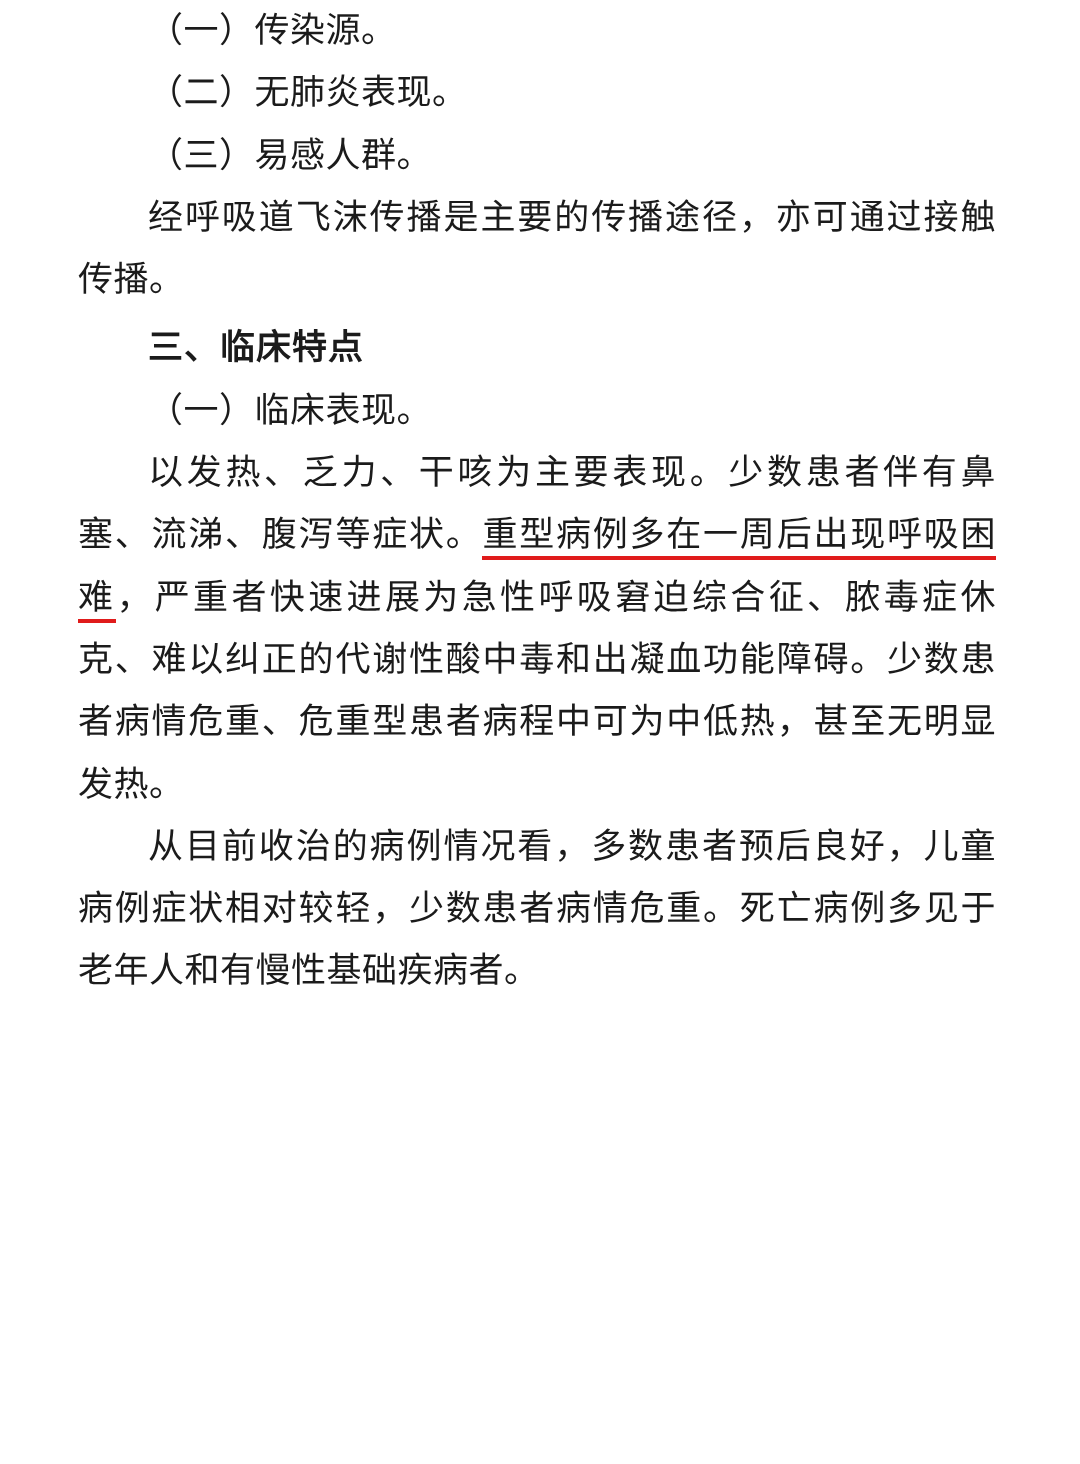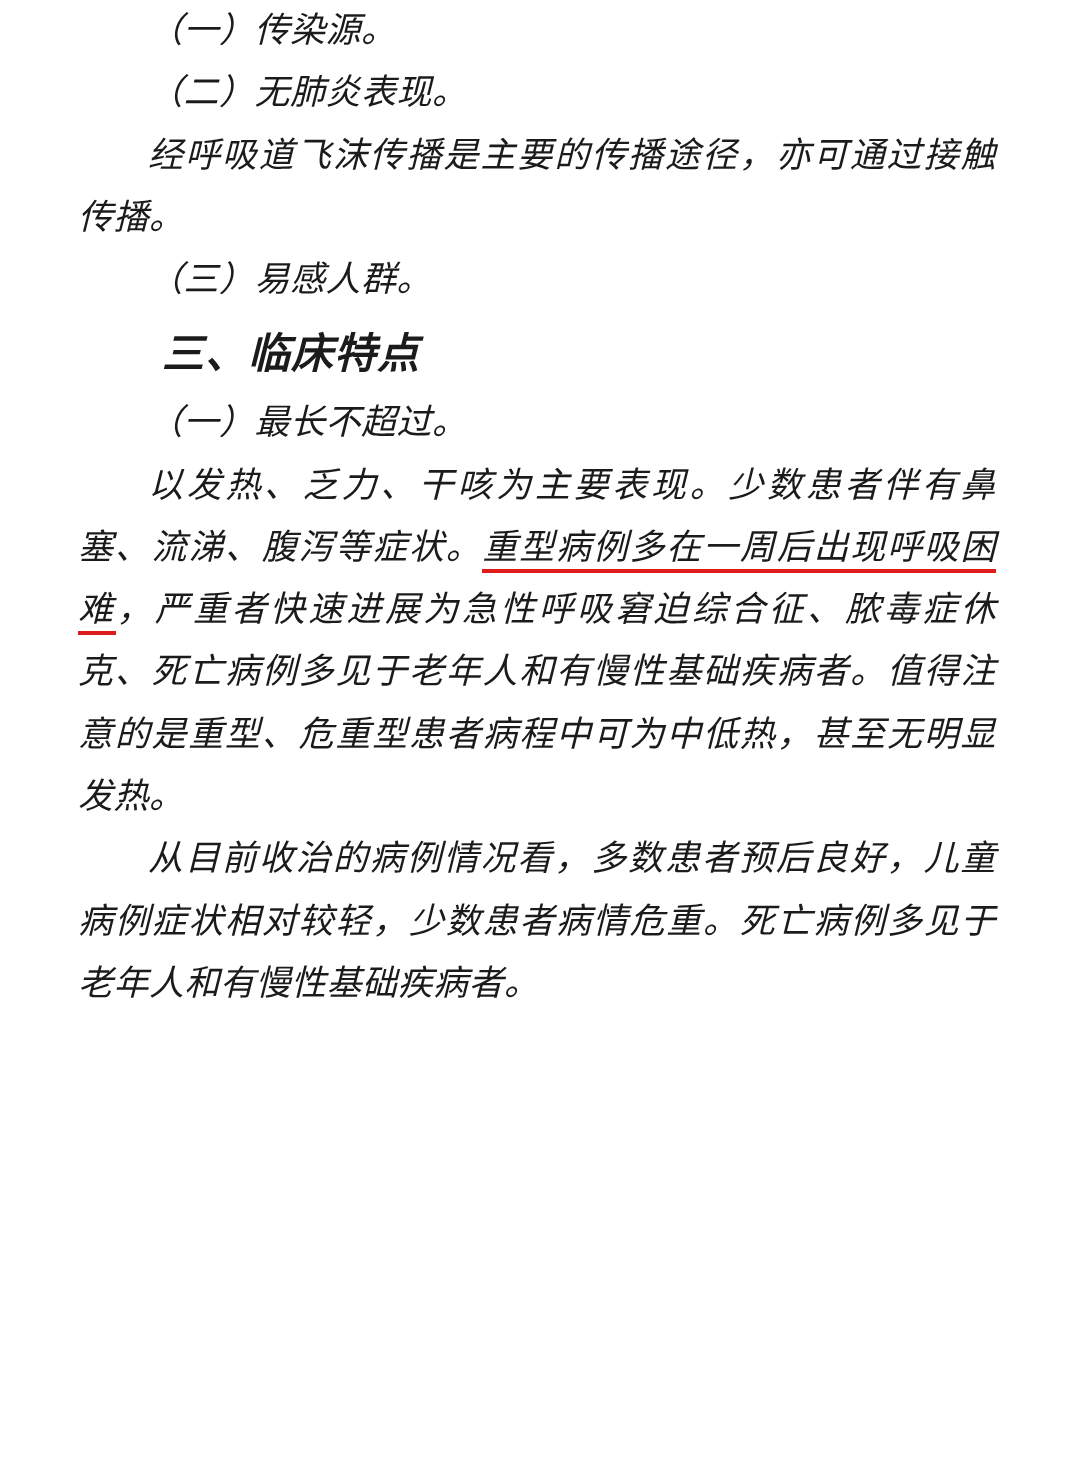--- a/index.html
+++ b/index.html
@@ -13,35 +13,34 @@
     font-family: "Liberation Serif", "DejaVu Serif", serif;
     color: #1b1b1b;
     overflow: hidden;
   }
   .page {
     position: relative;
     width: 1080px;
     height: 1180px;
     padding: 0 84px 0 78px;
     box-sizing: border-box;
-    font-style: italic;
   }
   .block {
     font-size: 35px;
     line-height: 1.78;
     letter-spacing: 0.5px;
     text-align: justify;
     text-justify: inter-ideograph;
     margin: 0;
   }
   .indent {
     text-indent: 2em;
   }
   .heading {
-    font-size: 42px;
+    font-size: 35px;
     font-weight: bold;
     line-height: 1.78;
     text-indent: 2em;
     margin: 0;
     letter-spacing: 1px;
   }
   
   .hl {
     border-bottom: 4px solid #e01b1b;
     padding-bottom: 2px;
@@ -53,32 +52,32 @@
 </head>
 <body>
 
 <div class="page">
 
   <p class="block indent">（一）传染源。</p>
 
 
   <p class="block indent">（二）无肺炎表现。</p>
 
+  <p class="block indent">（三）易感人群。</p>
+
   <p class="block indent">经呼吸道飞沫传播是主要的传播途径，亦可通过接触传播。</p>
-
-  <p class="block indent">（三）易感人群。</p>
 
 
   <div class="spacer-sm"></div>
 
   <p class="heading">三、临床特点</p>
 
-  <p class="block indent">（一）最长不超过。</p>
+  <p class="block indent">（一）临床表现。</p>
 
 
   <p class="block indent">
-    <span>以发热、乏力、干咳为主要表现。少数患者伴有鼻塞、流涕、腹泻等症状。</span><span class="hl">重型病例多在一周后出现呼吸困难</span><span>，严重者快速进展为急性呼吸窘迫综合征、脓毒症休克、死亡病例多见于老年人和有慢性基础疾病者。值得注意的是重型、危重型患者病程中可为中低热，甚至无明显发热。</span>
+    <span>以发热、乏力、干咳为主要表现。少数患者伴有鼻塞、流涕、腹泻等症状。</span><span class="hl">重型病例多在一周后出现呼吸困难</span><span>，严重者快速进展为急性呼吸窘迫综合征、脓毒症休克、难以纠正的代谢性酸中毒和出凝血功能障碍。少数患者病情危重、危重型患者病程中可为中低热，甚至无明显发热。</span>
   </p>
 
 
   <p class="block indent">从目前收治的病例情况看，多数患者预后良好，儿童病例症状相对较轻，少数患者病情危重。死亡病例多见于老年人和有慢性基础疾病者。</p>
 
 </div>
 
 </body></html>

